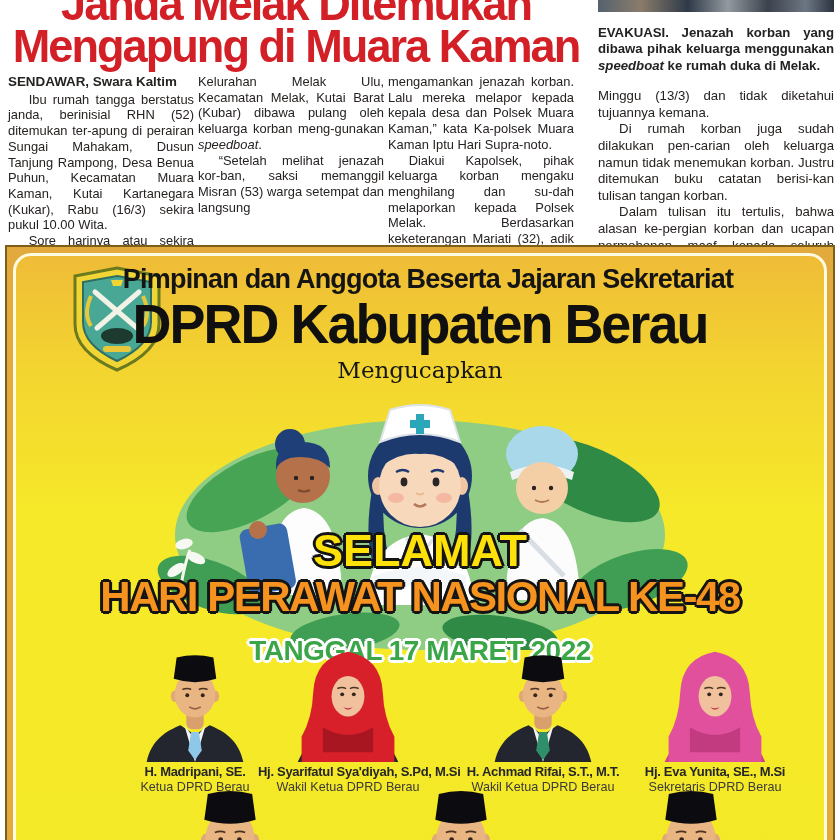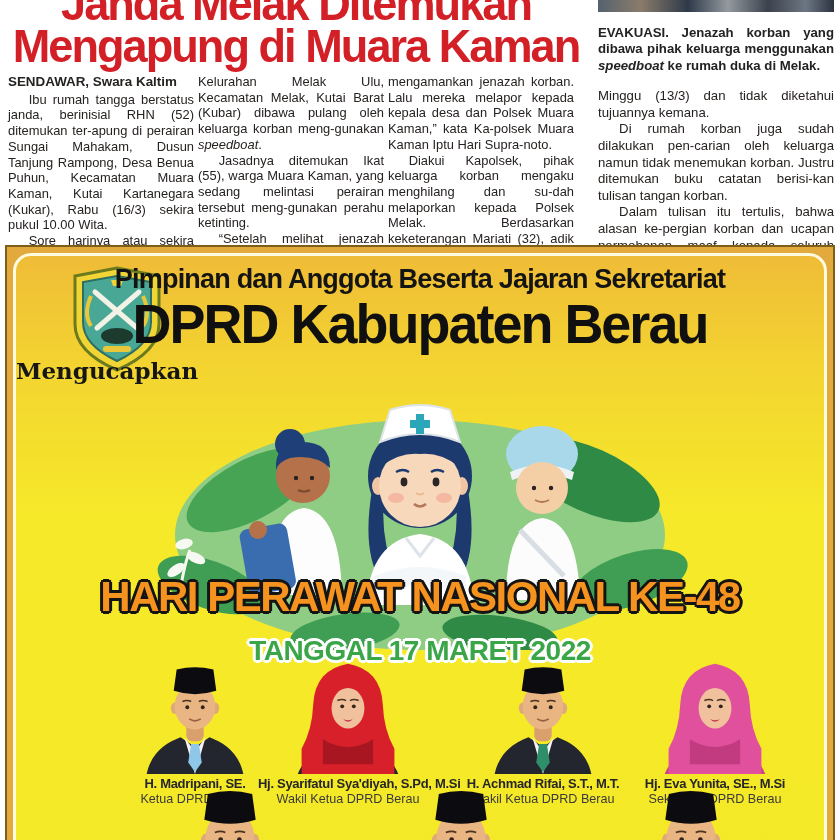--- a/index.html
+++ b/index.html
@@ -44,35 +44,35 @@
   .ad {
     position:absolute; top:245px; left:5px; width:830px; height:640px;
     border:2px solid #7e5f17; background:#e2a93c; padding:6px;
   }
   .ad-inner {
     position:relative; width:100%; height:100%;
     border:3px solid #fffbe0; border-radius:18px; overflow:hidden;
     background:linear-gradient(180deg,#efbc37 0%,#f3d430 18%,#f6e929 42%,#f4e927 100%);
   }
   .crest { position:absolute; left:55px; top:10px; }
-  .ad-h1 { position:absolute; top:8px;  left:0; width:100%; text-align:center; font-weight:800; font-size:27px; letter-spacing:-0.8px; color:#141414; }
+  .ad-h1 { position:absolute; top:8px;  left:8px; width:100%; text-align:center; font-weight:800; font-size:27px; letter-spacing:-0.8px; color:#141414; }
   .ad-h2 { position:absolute; top:36px; left:0; width:100%; text-align:center; font-weight:800; font-size:55px; letter-spacing:-2px; color:#101010; transform:scaleX(0.98); }
-  .ad-h3 { position:absolute; top:101px;left:0; width:100%; text-align:left; font-weight:bold; font-size:23px; color:#161616; font-family:"DejaVu Serif", serif; }
+  .ad-h3 { position:absolute; top:101px;left:0; width:100%; text-align:center; font-weight:normal; font-size:23px; color:#161616; font-family:"DejaVu Serif", serif; }
 
   .illustration { position:absolute; top:124px; left:50%; transform:translateX(-50%); }
 
   .greet { position:absolute; left:0; width:100%; text-align:center; font-weight:900; white-space:nowrap; }
   .greet1 { top:269px; font-size:45px; letter-spacing:0; color:#ffe10a;
             text-shadow:-3px 0 #141414,3px 0 #141414,0 -3px #141414,0 3px #141414,-2px -2px #141414,2px -2px #141414,-2px 2px #141414,2px 2px #141414; }
   .greet2 { top:317px; font-size:42px; letter-spacing:-1.5px; color:#f6921e;
             text-shadow:-3px 0 #141414,3px 0 #141414,0 -3px #141414,0 3px #141414,-2px -2px #141414,2px -2px #141414,-2px 2px #141414,2px 2px #141414; }
   .greet3 { top:379px; font-size:28px; letter-spacing:-0.5px; color:#3aa648;
             text-shadow:-3px 0 #ffffff,3px 0 #ffffff,0 -3px #ffffff,0 3px #ffffff,-2px -2px #ffffff,2px -2px #ffffff,-2px 2px #ffffff,2px 2px #ffffff; }
 
-  .official { position:absolute; top:402px; width:180px; text-align:center; }
+  .official { position:absolute; top:390px; width:180px; text-align:center; }
   .official .portrait { display:block; margin:0 auto; }
   .official .name  { margin-top:2px; font-weight:bold; font-size:13px; letter-spacing:-0.3px; color:#262626; white-space:nowrap; }
   .official .title { font-size:12.6px; color:#3a3a3a; margin-top:1px; }
   .o1 { left:89px; }  .o2 { left:242px; } .o3 { left:437px; } .o4 { left:609px; }
 
   .r2cell { position:absolute; top:524px; width:140px; }
   .r2a { left:144px; } .r2b { left:375px; } .r2c { left:605px; }
 </style>
 </head>
 <body>
@@ -116,21 +116,20 @@
   </div>
 
   <div class="cols">
     <div class="col">
       <div class="byline">SENDAWAR, Swara Kaltim</div>
       <p>Ibu rumah tangga berstatus janda, berinisial RHN (52) ditemukan ter-apung di perairan Sungai Mahakam, Dusun Tanjung Rampong, Desa Benua Puhun, Kecamatan Muara Kaman, Kutai Kartanegara (Kukar), Rabu (16/3) sekira pukul 10.00 Wita.</p>
       <p>Sore harinya atau sekira pukul 14.30 Wita, jenazah korban adalah warga Jalan Kihajar Dewantara RT 26</p>
     </div>
     <div class="col">
       <p class="noindent"><span>Kelurahan Melak Ulu, Kecamatan Melak, Kutai Barat (Kubar) dibawa pulang oleh keluarga korban meng-gunakan </span><span class="it">speedboat</span><span>.</span></p>
-      <p>Jasadnya ditemukan Ikat (55), warga Muara Kaman, yang sedang melintasi perairan tersebut meng-gunakan perahu ketinting.</p>
       <p>“Setelah melihat jenazah kor-ban, saksi memanggil Misran (53) warga setempat dan langsung</p>
     </div>
     <div class="col">
       <p class="noindent">mengamankan jenazah korban. Lalu mereka melapor kepada kepala desa dan Polsek Muara Kaman,” kata Ka-polsek Muara Kaman Iptu Hari Supra-noto.</p>
       <p>Diakui Kapolsek, pihak keluarga korban mengaku menghilang dan su-dah melaporkan kepada Polsek Melak. Berdasarkan keketerangan Mariati (32), adik kandung korban, kakaknya sudah meninggalkan rumah sejak hari</p>
     </div>
   </div>
 
   <div class="sidebar">
     <div class="photo-strip"></div>
@@ -216,20 +215,21 @@
           <path d="M274,124 Q280,129 286,124" stroke="#b5765a" stroke-width="2.6" fill="none"></path>
           <path d="M276,113 Q280,116 284,113" stroke="#e8b794" stroke-width="2" fill="none"></path>
           <path d="M226,225 Q230,160 280,154 Q330,160 334,225 Z" fill="#ffffff"></path>
           <path d="M266,158 L280,176 L294,158" stroke="#dde3e8" stroke-width="3" fill="none"></path>
           <path d="M234,196 Q280,178 326,196 L326,214 Q280,198 234,214 Z" fill="#f4f7f9"></path>
         </g>
         <ellipse cx="205" cy="252" rx="55" ry="18" fill="#3f9e53" transform="rotate(-8 205 252)"></ellipse>
         <ellipse cx="360" cy="254" rx="58" ry="18" fill="#2f8a46" transform="rotate(7 360 254)"></ellipse>
       </svg>
 
+      <div class="greet greet1">SELAMAT</div>
       <div class="greet greet2">HARI PERAWAT NASIONAL KE-48</div>
       <div class="greet greet3">TANGGAL 17 MARET 2022</div>
 
       <div class="official o1">
         <svg class="portrait" width="116" height="116" viewBox="0 0 120 120">
             <use href="#sym-male" style="--tie:#8ec7e8"></use>
           </svg>
         <div class="name">H. Madripani, SE.</div>
         <div class="title">Ketua DPRD Berau</div>
       </div>

